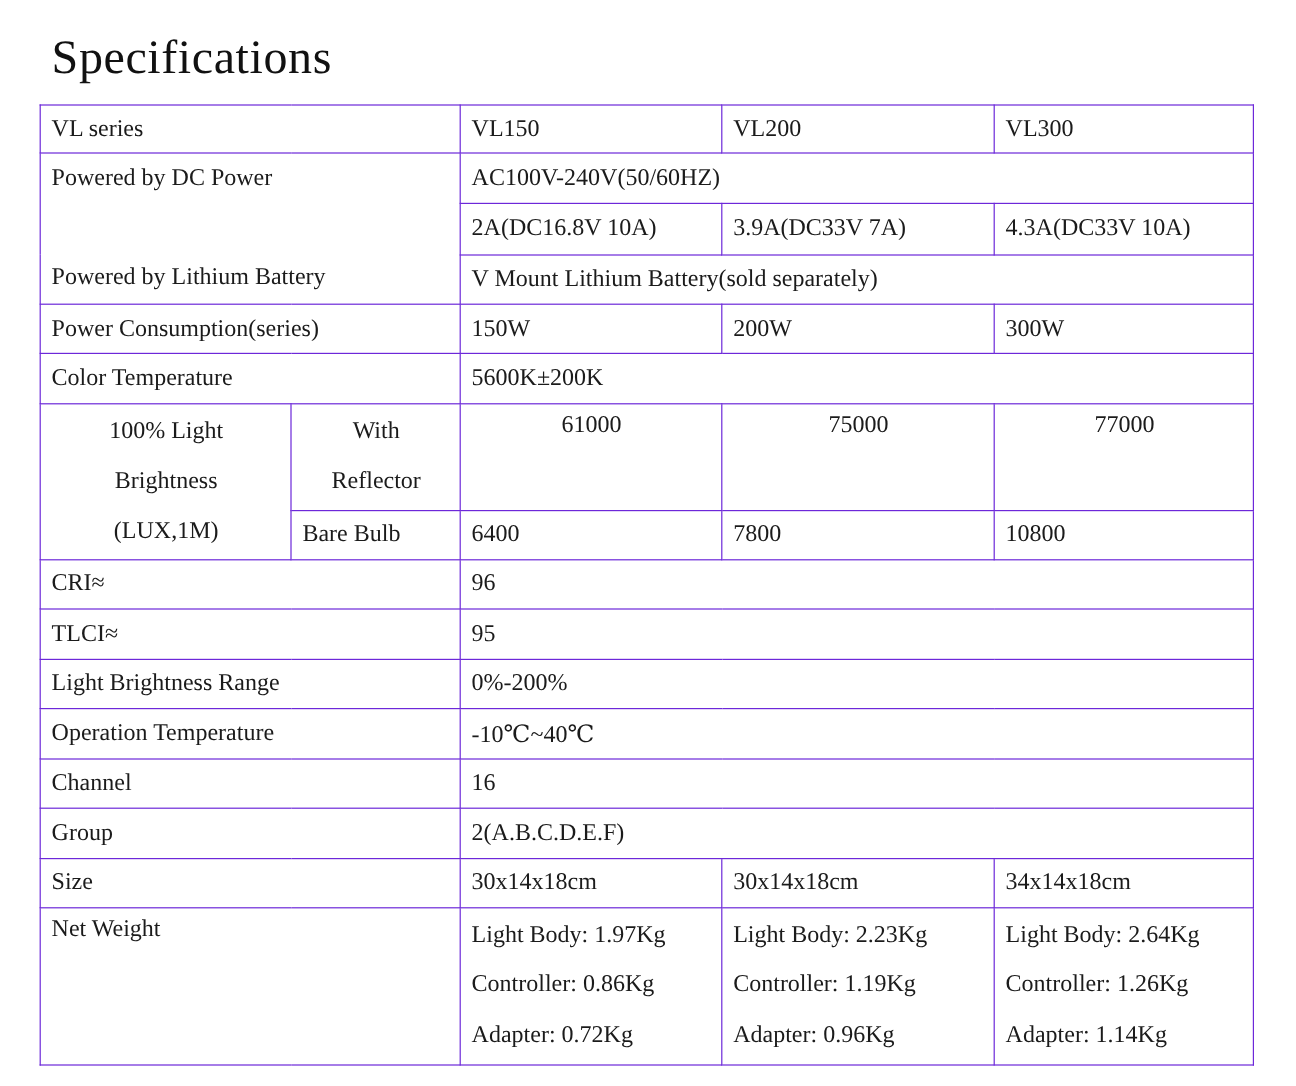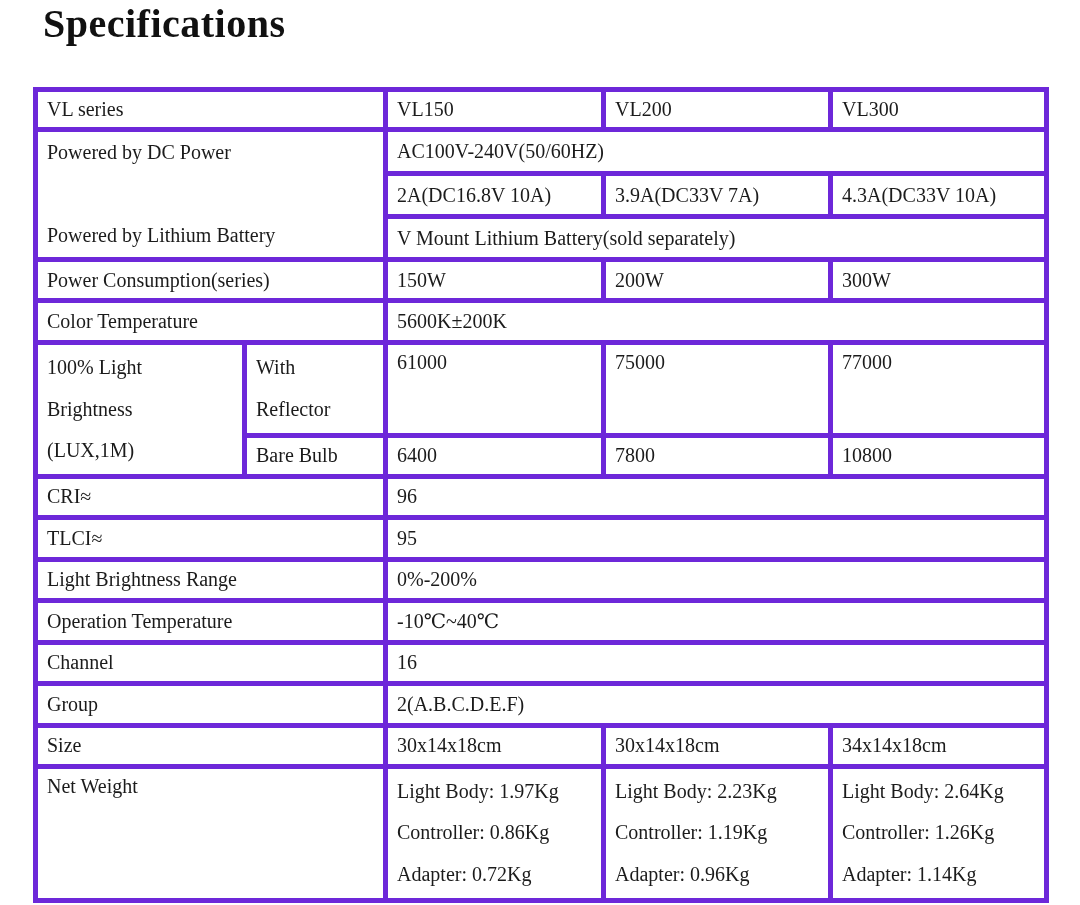--- a/index.html
+++ b/index.html
@@ -13,48 +13,48 @@
     height: 905px;
     background: #ffffff;
     font-family: "Liberation Serif", "DejaVu Serif", serif;
     color: #1b1b1b;
     overflow: hidden;
   }
   .title {
     margin: 0;
     position: absolute;
     left: 43px;
-    top: 0;
+    top: 24px;
     font-size: 40px;
-    font-weight: bold;
+    font-weight: normal;
     letter-spacing: 0.5px;
     color: #111111;
   }
   .spec-table {
     position: absolute;
     left: 33px;
     top: 87px;
     border-collapse: collapse;
     table-layout: fixed;
     width: 1011px;
     font-size: 20px;
     color: #1b1b1b;
   }
   .spec-table td {
-    border: 5px solid #6d28d9;
+    border: 1px solid #6d28d9;
     padding: 2px 8px 2px 9px;
     vertical-align: middle;
     overflow: hidden;
     white-space: nowrap;
   }
   
   tr.rh40  { height: 40px; }
   tr.rh41  { height: 41px; }
   tr.rh42  { height: 42px; }
-  tr.rh83  { height: 83px; }
+  tr.rh83  { height: 83px; text-align: center; }
   tr.rh131 { height: 131px; }
 
   td.v-top { vertical-align: top; padding-top: 6px; }
   td.multiline {
     white-space: pre-line;
     line-height: 2.08;
     padding-top: 2px;
   }
   
   td.power-cell { padding: 0; }

